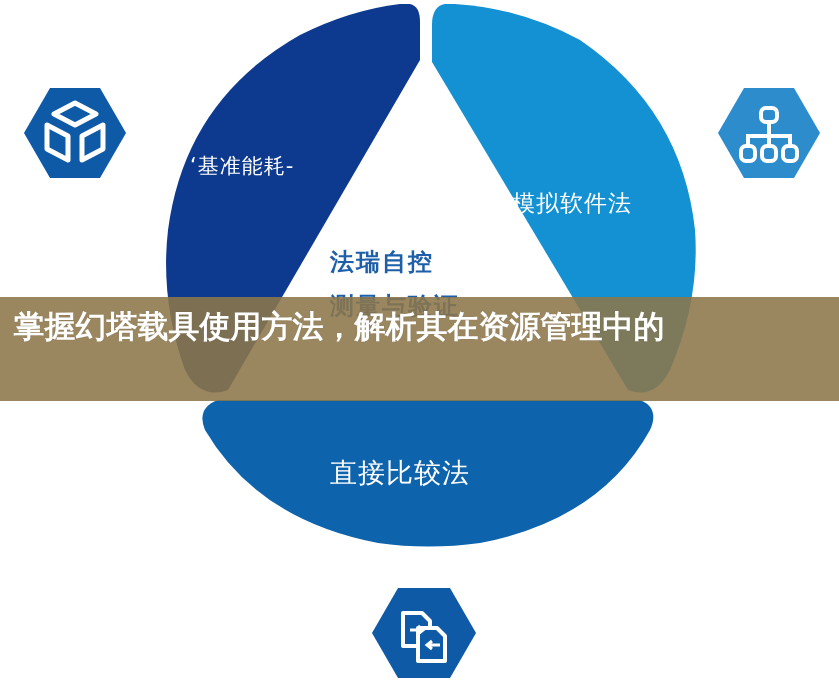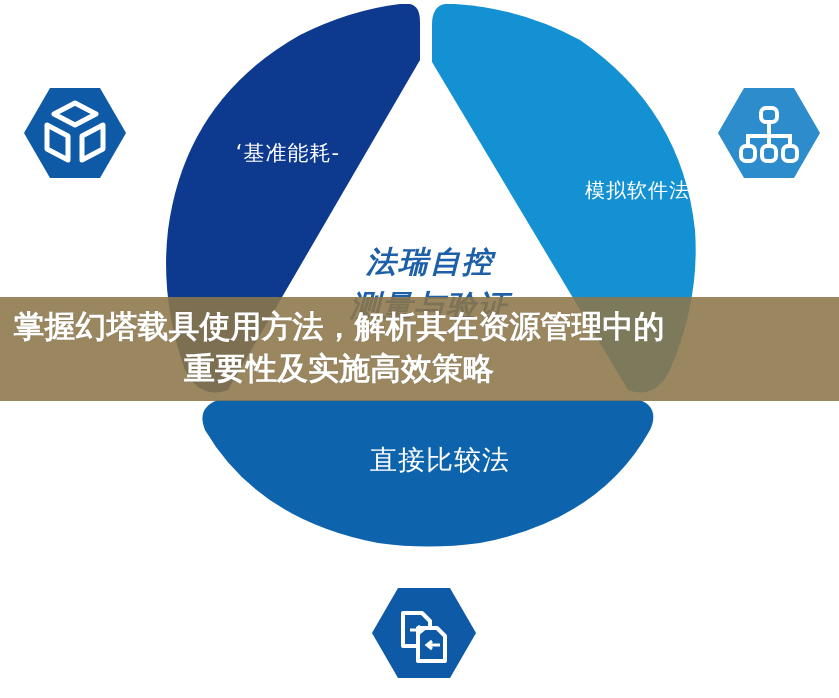--- a/index.html
+++ b/index.html
@@ -4,30 +4,30 @@
 <style>
   html, body { margin: 0; padding: 0; }
   body {
     width: 839px; height: 698px; overflow: hidden; position: relative;
     background: #ffffff;
     font-family: "DejaVu Sans", "Liberation Sans", sans-serif;
   }
   .canvas { position: absolute; left: 0; top: 0; width: 839px; height: 698px; }
   svg.diagram { position: absolute; left: 0; top: 0; }
   .label {
-    position: absolute; color: #ffffff; text-align: right;
-    font-size: 20px; line-height: 30px; letter-spacing: 1px;
+    position: absolute; color: #ffffff; text-align: left;
+    font-size: 20px; line-height: 30px; letter-spacing: 1px; margin-top: 13px;
   }
   .label-left { left: 190px; top: 137px; width: 150px; font-size: 21px; line-height: 33px; }
-  .label-right { left: 540px; top: 175px; width: 150px; font-size: 20px; }
+  .label-right { left: 512px; top: 175px; width: 150px; font-size: 23px; }
   .label-bottom { left: 330px; top: 445px; width: 180px; font-size: 27px; }
   .center-title {
     position: absolute; left: 330px; top: 240px; width: 200px;
-    text-align: center; color: #1d5fa8; font-weight: bold;
-    font-size: 30px; line-height: 44px; letter-spacing: 2px; font-style: italic;
+    text-align: left; color: #1d5fa8; font-weight: bold;
+    font-size: 24px; line-height: 44px; letter-spacing: 2px;
   }
   .banner {
     position: absolute; left: 0; top: 297px; width: 839px; height: 104px;
     background: rgba(140, 118, 74, 0.88);
   }
   .banner-text {
     position: absolute; left: 0; top: 305px; width: 678px; text-align: center;
     color: #ffffff; font-weight: bold; font-size: 31px; line-height: 42px;
     letter-spacing: 0px;
     text-shadow: 0 0 1px rgba(0,0,0,0.2);
@@ -91,16 +91,15 @@
   </div>
 
   <div class="center-title">
     <div>法瑞自控</div>
     <div>测量与验证</div>
   </div>
 
   <div class="banner"></div>
   <div class="banner-text">
     <div>掌握幻塔载具使用方法，解析其在资源管理中的</div>
-    <div>重要性及实施高效策略</div>
   </div>
 
 </div>
 
 </body></html>

